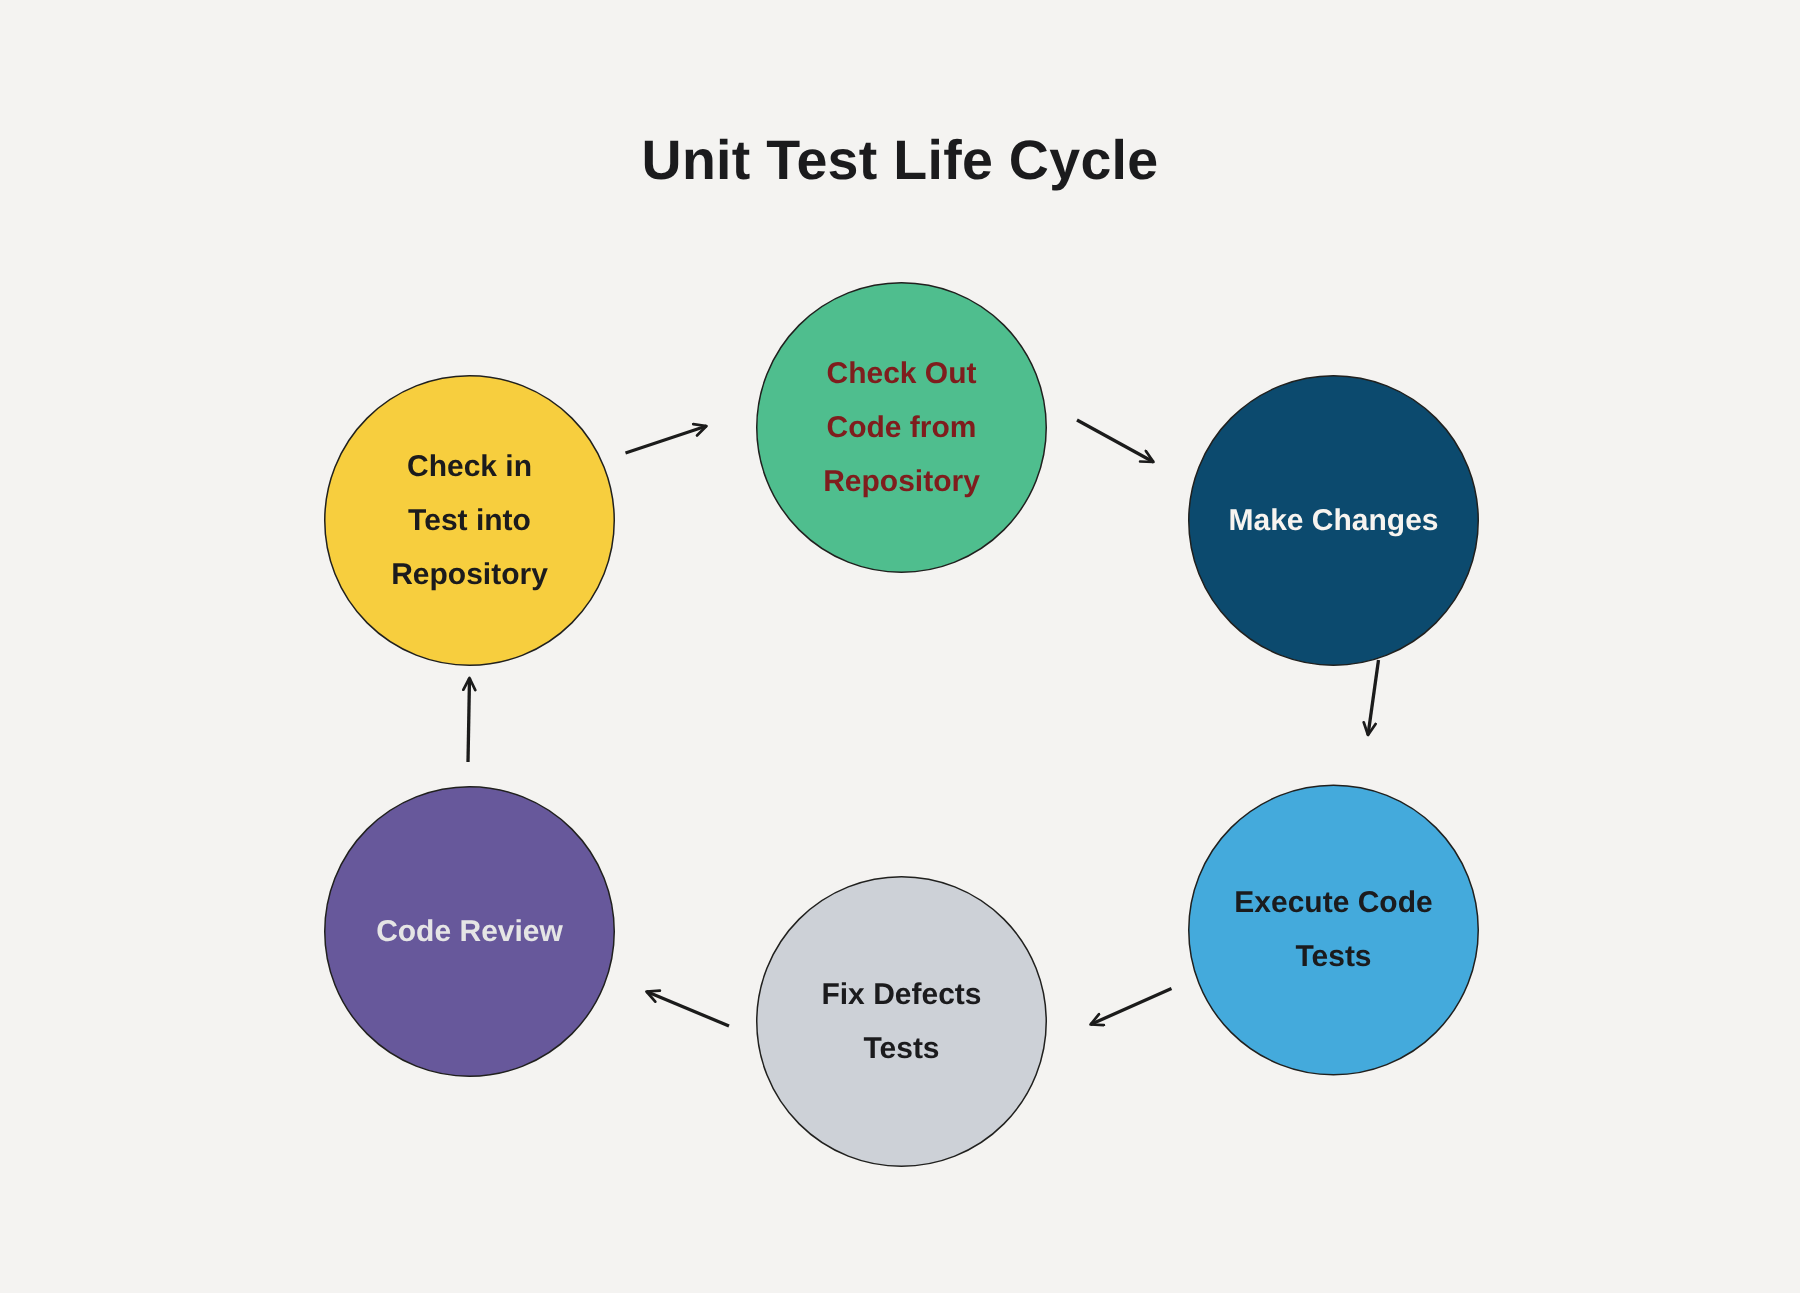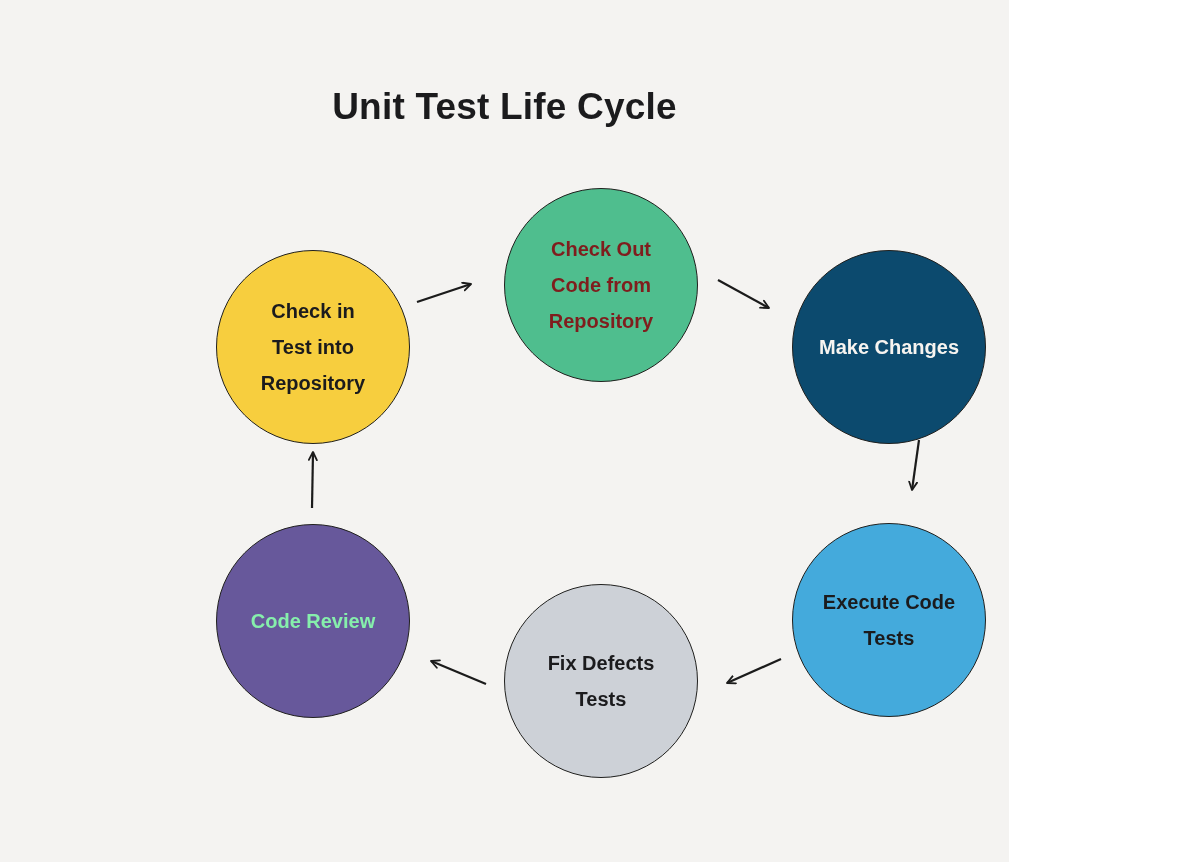--- a/index.html
+++ b/index.html
@@ -4,21 +4,21 @@
 <style>
   html, body {
     margin: 0;
     padding: 0;
   }
   body {
     font-family: "Liberation Sans", "DejaVu Sans", sans-serif;
   }
   .canvas {
     position: relative;
-    width: 1009px;
+    width: 1200px;
     height: 862px;
     background: #F4F3F1;
     overflow: hidden;
     text-decoration: underline;
   }
   .title {
     position: absolute;
     top: 86px;
     left: 0;
     width: 100%;
@@ -93,21 +93,21 @@
     <span>Execute Code</span>
     <span>Tests</span>
     <span></span>
   </div>
 
   <div class="node node-fix-defects" style="background-color: rgb(205, 209, 215); color: rgb(27, 27, 29);">
     <span>Fix Defects</span>
     <span>Tests</span>
   </div>
 
-  <div class="node node-code-review" style="background-color: rgb(103, 88, 155); color: #86efac;">
+  <div class="node node-code-review" style="background-color: rgb(103, 88, 155); color: #e5e5e5;">
     <span>Code Review</span>
     <span></span>
     <span></span>
   </div>
 
   <svg class="arrows" viewBox="0 0 1200 862" xmlns="http://www.w3.org/2000/svg">
     <defs>
       <marker id="arrowhead" markerWidth="12" markerHeight="12" refX="9" refY="5" orient="auto" markerUnits="userSpaceOnUse">
         <path d="M1,1 L9,5 L1,9" fill="none" stroke="#1B1B1B" stroke-width="1.8" stroke-linecap="round" stroke-linejoin="round"></path>
       </marker>

